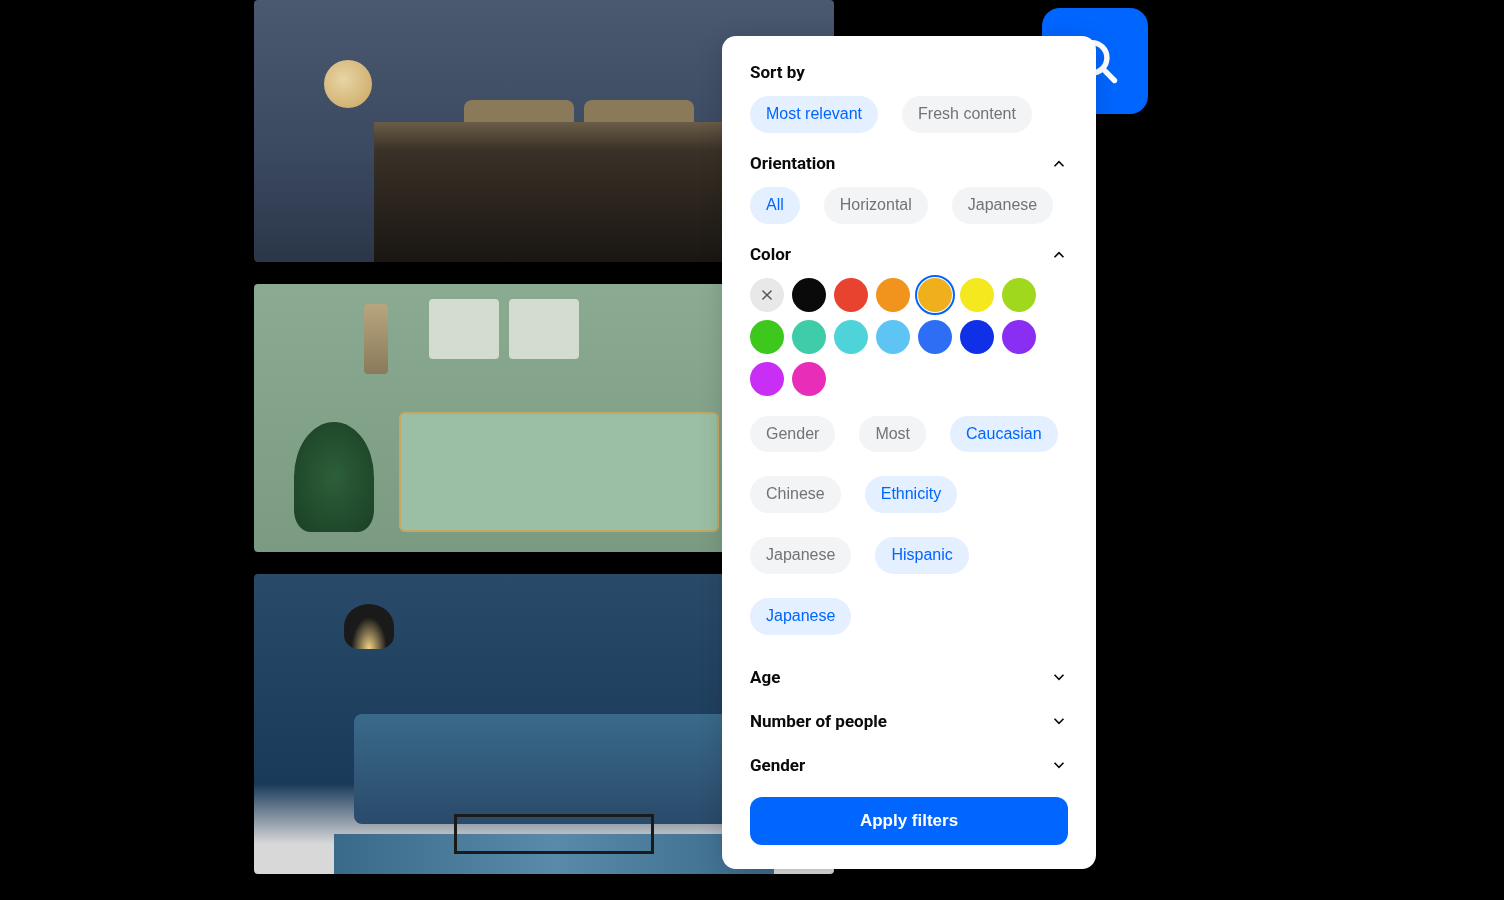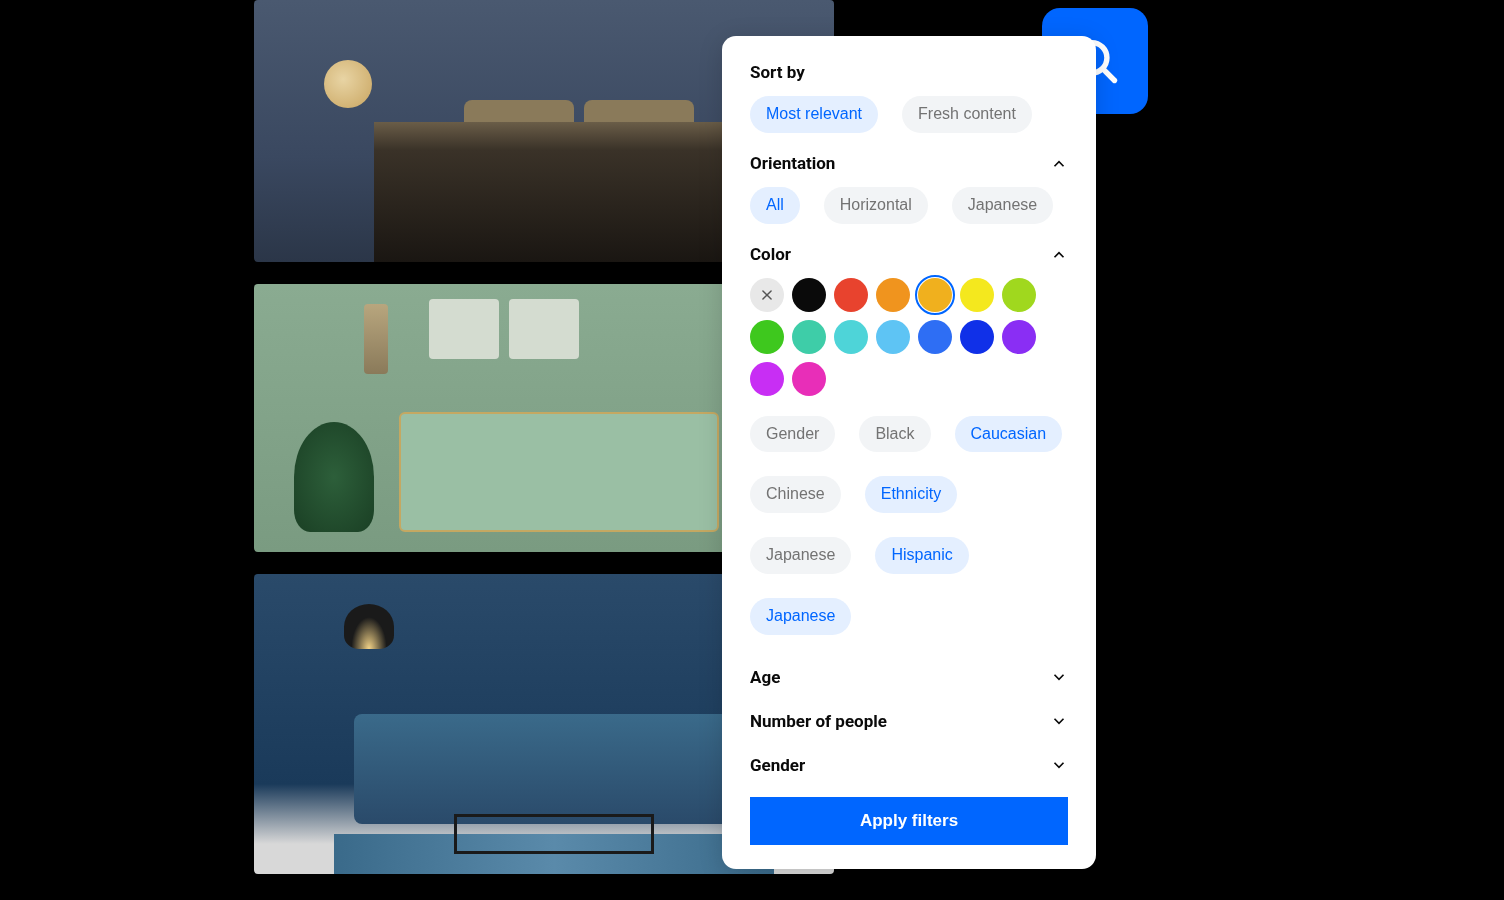--- a/index.html
+++ b/index.html
@@ -208,21 +208,21 @@
       inset: -3px;
       border: 2px solid #0066ff;
       border-radius: 50%;
     }
     .apply-btn {
       width: 100%;
       padding: 14px;
       background: #0066ff;
       color: #fff;
       border: none;
-      border-radius: 0;
+      border-radius: 12px;
       font-size: 17px;
       font-weight: 600;
       cursor: pointer;
       margin-top: 10px;
     }
     .collapsed-section {
       display: flex;
       justify-content: space-between;
       align-items: center;
       padding: 12px 0;
@@ -314,21 +314,21 @@
         <button class="color-swatch" style="background: rgb(16, 48, 232);"></button>
         <button class="color-swatch" style="background: rgb(138, 46, 244);"></button>
         <button class="color-swatch" style="background: rgb(200, 46, 244);"></button>
         <button class="color-swatch" style="background: rgb(232, 46, 184);"></button>
       </div>
   </div>
 
   <div class="section">
     <div class="chips" id="ethnicity-chips">
         <button class="chip">Gender</button>
-        <button class="chip">Black</button>
+        <button class="chip">Most</button>
         <button class="chip selected">Caucasian</button>
         <button class="chip">Chinese</button>
         <button class="chip selected">Ethnicity</button>
         <button class="chip">Japanese</button>
         <button class="chip selected">Hispanic</button>
         <button class="chip selected">Japanese</button>
       </div>
   </div>
 
   <div class="collapsed-section">

